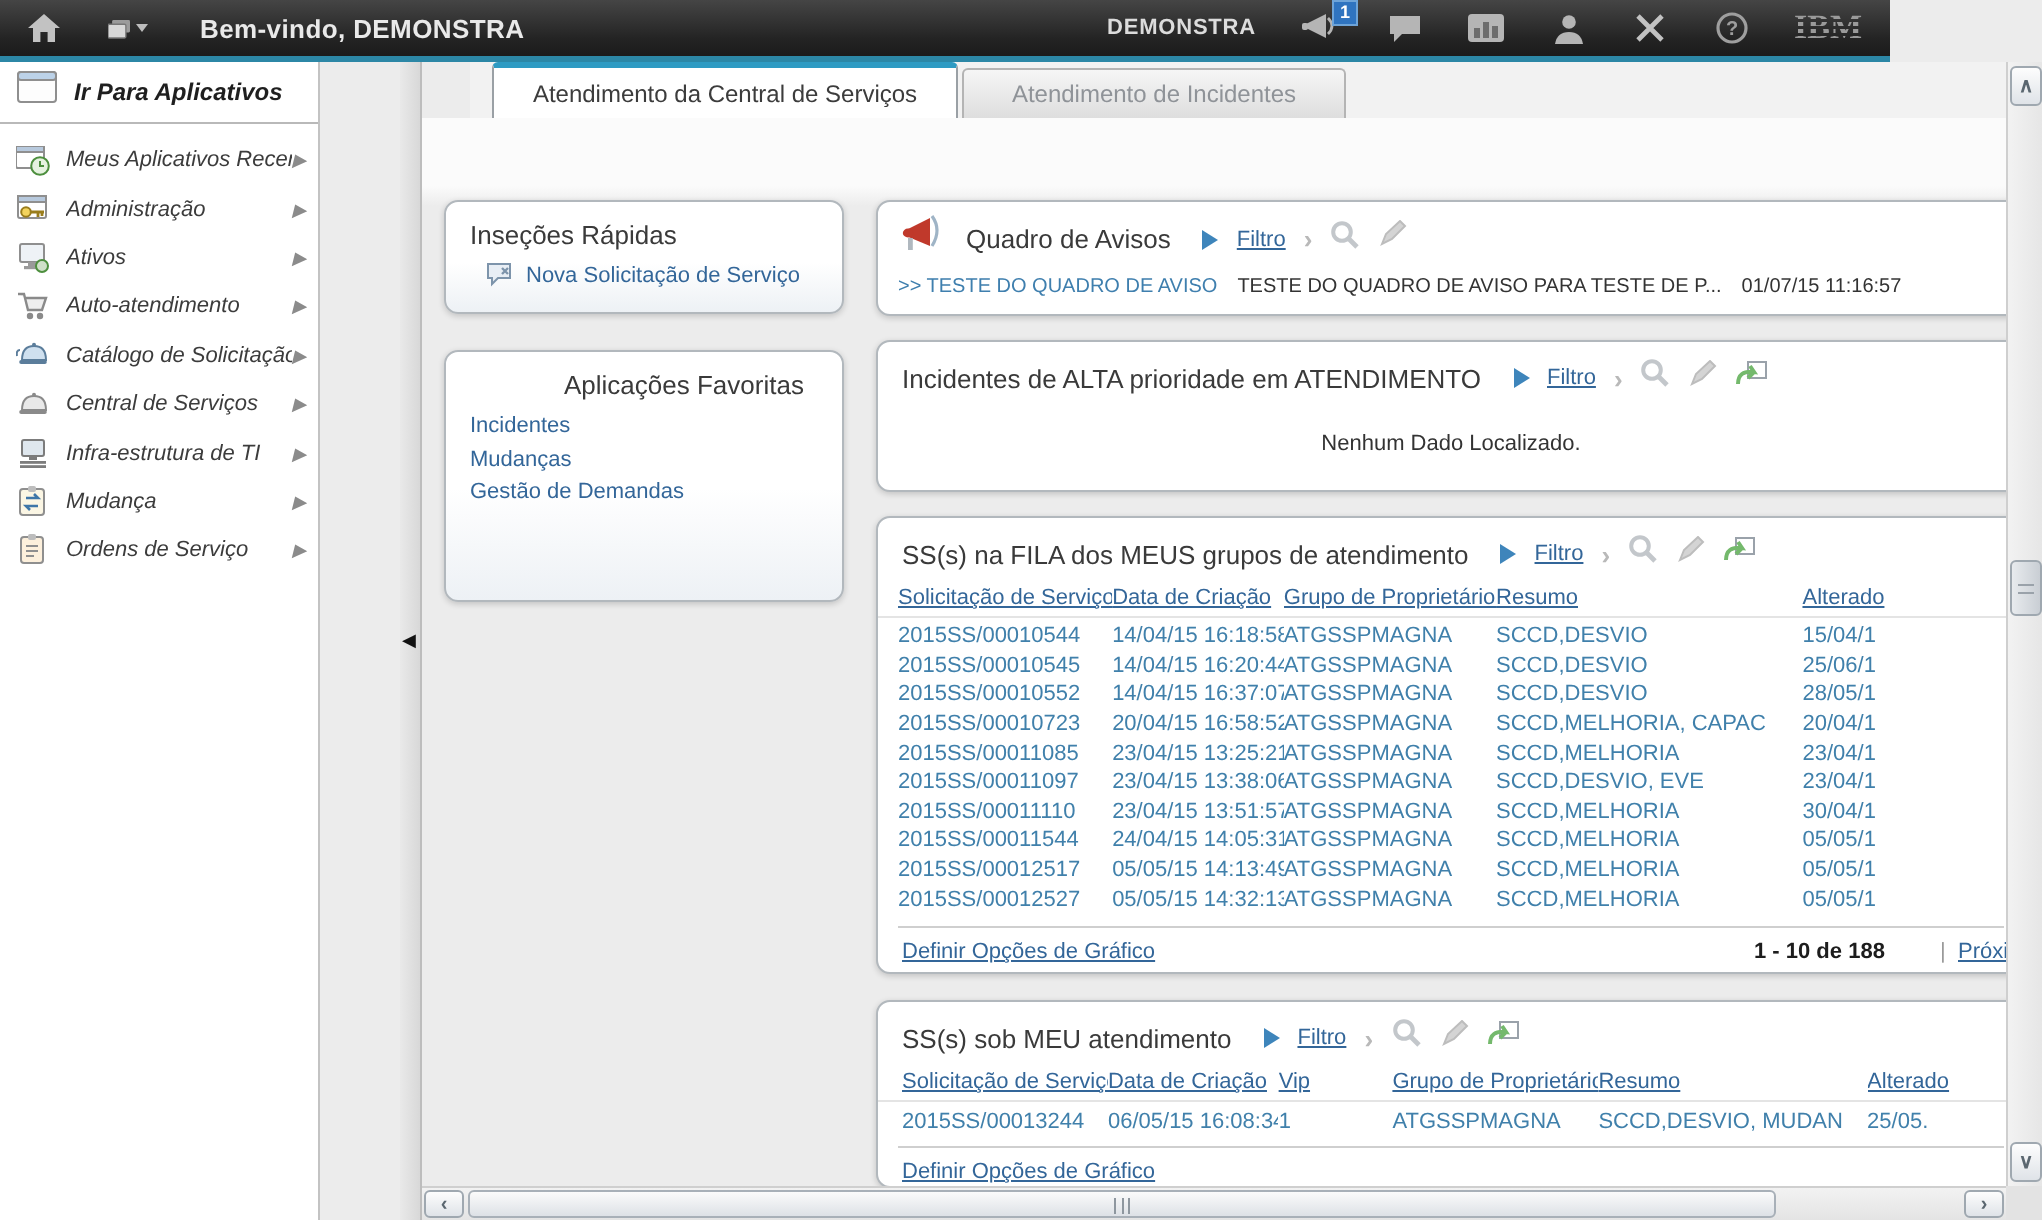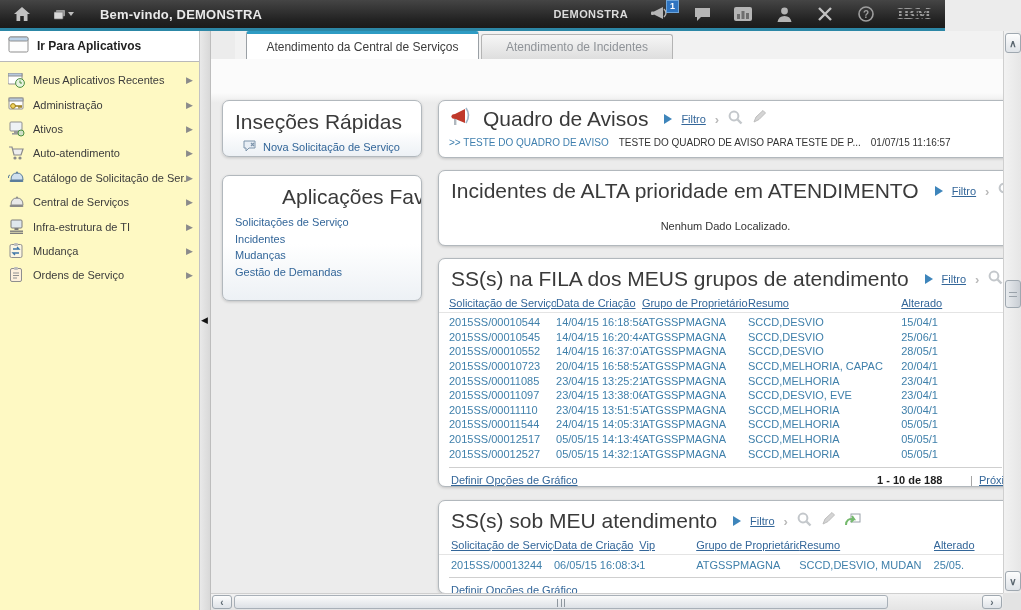--- a/index.html
+++ b/index.html
@@ -19,22 +19,22 @@
   .badge { position:absolute; top:-5px; right:-8px; background:#2f74c0; color:#fff;
     font-size:9px; font-weight:bold; padding:1px 3px; border:1px solid #6ea4d8; line-height:1; }
   .ibm-logo { font-family:"Liberation Serif", serif; font-weight:bold; font-style:normal;
     font-size:17px; letter-spacing:0px; color:transparent;
     background:repeating-linear-gradient(#9a9a9a 0 2px, transparent 2px 3.5px);
     -webkit-background-clip:text; background-clip:text; }
   .caret-down { display:inline-block; width:0; height:0; border-left:3px solid transparent;
     border-right:3px solid transparent; border-top:4px solid #bdbdbd; margin-left:3px; }
 
   
-  #sidebar { position:absolute; left:0; top:31px; width:200px; bottom:0; background:#fef9c3;
-    border-right:1px solid #c3c3c3; }
+  #sidebar { position:absolute; left:0; top:31px; width:160px; bottom:0; background:#ffffff;
+    border-right:1px solid #c3c3c3;font-style:italic; }
   #sb-head { height:31px; display:flex; align-items:center; gap:8px; padding-left:8px;
     border-bottom:1px solid #b9b9b9; background:#fff; }
   #sb-head .hd-label { font-size:12px; font-weight:bold; color:#1f1f1f; }
   .nav-item { height:24.4px; display:flex; align-items:center; padding:0 6px 0 6px; cursor:pointer; }
   .nav-item .nv-ic { width:20px; height:18px; display:flex; align-items:center; justify-content:center; }
   .nav-item .nv-label { font-size:11px; color:#3c3c3c; margin-left:7px; white-space:nowrap;
     overflow:hidden; flex:1; }
   .nav-item .nv-arrow { color:#8b8b8b; font-size:9px; margin-left:auto; }
   #sb-list { padding-top:6px; }
 
@@ -52,21 +52,21 @@
     border:1px solid #9aa0a5; border-bottom:none; border-top:3px solid #2e9bc3; color:#3c3c3c; z-index:2; }
   .tab.inactive { left:246px; width:192px; height:25px;
     background:linear-gradient(#f6f6f6,#dedede); border:1px solid #b4b4b4; border-bottom:none; color:#8f9398; }
 
   #content { position:absolute; left:0; top:28px; right:0; bottom:0; overflow:hidden;
     background:linear-gradient(#fbfbfb 0, #fbfbfb 34px, #ececec 44px); }
 
   .panel { position:absolute; background:#fff; border:1px solid #b2b8bd; border-radius:7px;
     box-shadow:0 1px 3px rgba(0,0,0,.18); overflow:hidden; }
   .panel.lite { background:linear-gradient(180deg,#ffffff 55%,#edf1f5); }
-  .p-title { font-size:21px; color:#3a3a3a; white-space:nowrap; }
+  .p-title { font-size:13px; color:#3a3a3a; white-space:nowrap; }
 
   
   .ctrls { display:inline-flex; align-items:center; gap:9px; margin-left:16px; }
   .tri { width:0; height:0; border-top:5px solid transparent; border-bottom:5px solid transparent;
     border-left:8px solid #3e85bb; display:inline-block; cursor:pointer; }
   .filtro { font-size:11px; color:#336699; text-decoration:underline; cursor:pointer; }
   .chev { color:#b9b9b9; font-size:13px; font-weight:bold; line-height:1; }
   .gico { display:inline-block; cursor:pointer; }
 
   
@@ -340,21 +340,20 @@
         <svg width="15" height="13" viewBox="0 0 15 13">
             <path d="M1 1 h11 v7 h-6 l-3 3 v-3 h-2 Z" fill="#e8eef5" stroke="#7d94ab"></path>
             <path d="M8 3 l3 3 M11 3 l-3 3" stroke="#7d94ab" stroke-width="1.2"></path>
           </svg>
         <span>Nova Solicitação de Serviço</span>
       </div>
     </div>
 
     <div id="favs" class="panel lite">
       <div class="p-title">Aplicações Favoritas</div>
-      <a class="flink">Solicitações de Serviço</a>
       <a class="flink">Incidentes</a>
       <a class="flink">Mudanças</a>
       <a class="flink">Gestão de Demandas</a>
     </div>
 
     <div id="avisos" class="panel">
       <div class="hd">
         <span>
           <svg width="26" height="22" viewBox="0 0 26 22">
               <path d="M4 9 L16 3 V17 L4 12 Z" fill="#c0392b"></path>

